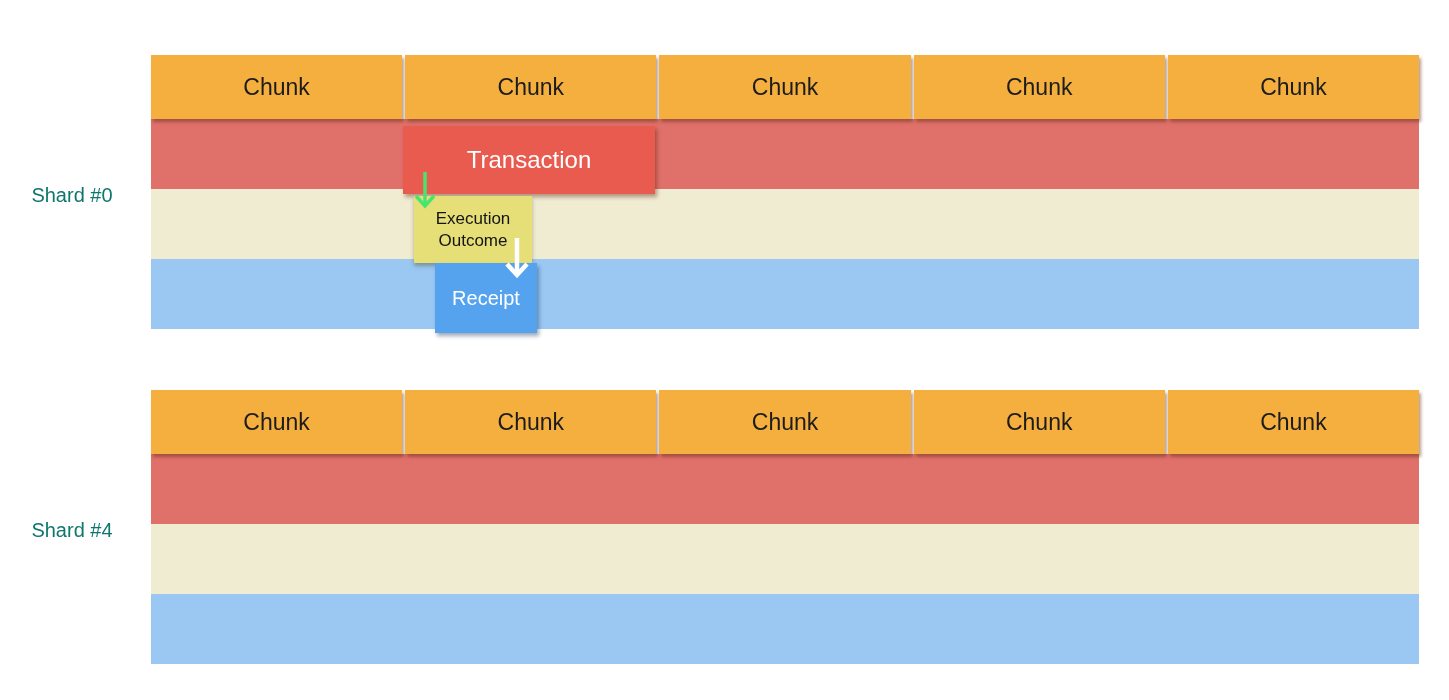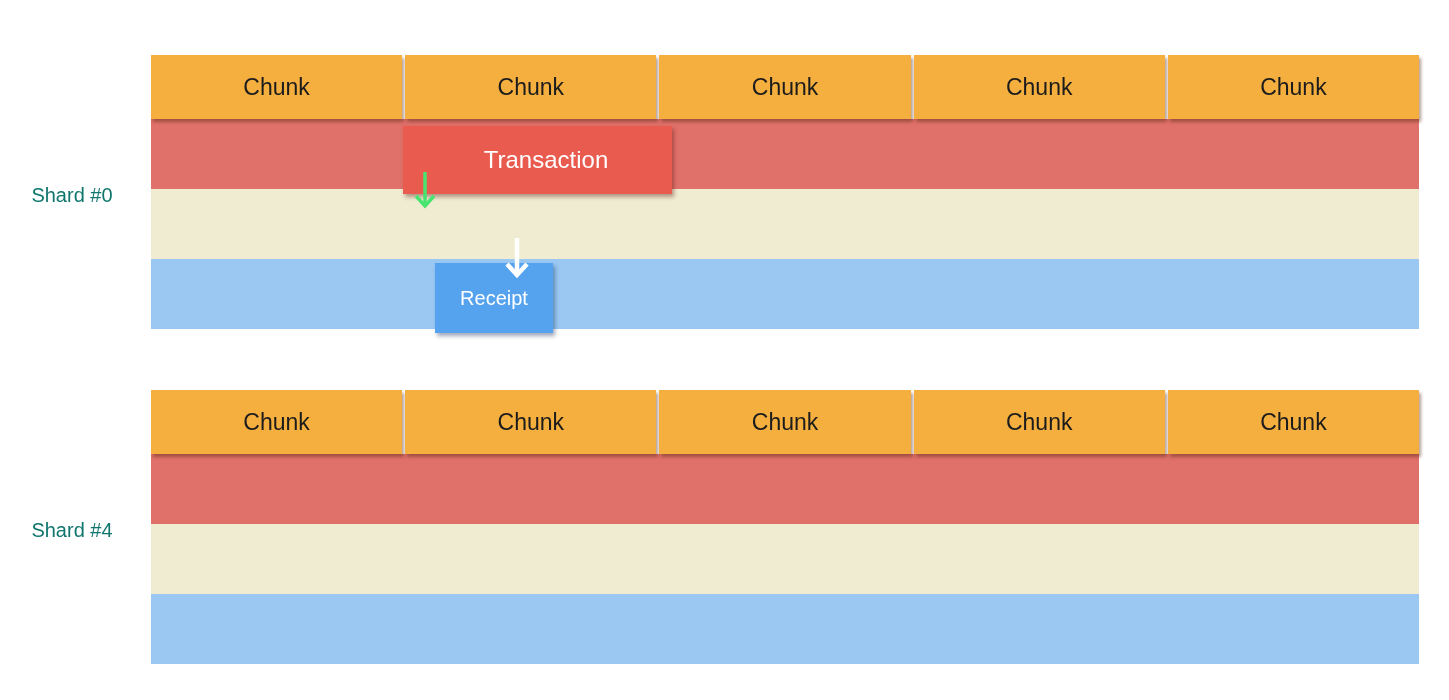--- a/index.html
+++ b/index.html
@@ -65,34 +65,33 @@
     justify-content: center;
     text-align: center;
   }
   .overlay--transaction {
     left: 403px; top: 126px; width: 252px; height: 68px;
     background: #E95B4F;
     color: #ffffff;
     font-size: 24px;
     z-index: 3;
     box-shadow: 2px 3px 4px rgba(80, 20, 10, 0.4);
-    padding-left: 17px;
   }
   .overlay--execution {
     left: 414px; top: 196px; width: 118px; height: 67px;
     background: #E6DE76;
     color: #141414;
     font-size: 17px;
     line-height: 22px;
     flex-direction: column;
     z-index: 4;
     box-shadow: 0 3px 4px rgba(60, 50, 10, 0.35);
   }
   .overlay--receipt {
-    left: 435px; top: 263px; width: 118px; height: 70px;
+    left: 435px; top: 263px; width: 102px; height: 70px;
     background: #55A3EE;
     color: #ffffff;
     font-size: 20px;
     z-index: 5;
     box-shadow: 2px 3px 4px rgba(10, 40, 80, 0.4);
   }
 
   
   .arrow {
     position: absolute;
@@ -131,20 +130,24 @@
       <div class="chunk">Chunk</div>
       <div class="chunk">Chunk</div>
     </div>
     <div class="band band--red"></div>
     <div class="band band--cream"></div>
     <div class="band band--blue"></div>
   </div>
 
   <div class="overlay overlay--transaction">Transaction</div>
 
+  <div class="overlay overlay--execution">
+    <span>Execution</span>
+    <span>Outcome</span>
+  </div>
 
   <div class="overlay overlay--receipt">Receipt</div>
 
   <svg class="arrow arrow--green" width="26" height="40">
     <line x1="13" y1="1" x2="13" y2="33" stroke="#47E56F" stroke-width="3.5" fill="none"></line>
     <polyline points="4,25 13,35 22,25" stroke="#47E56F" stroke-width="3.5" fill="none"></polyline>
   </svg>
 
   <svg class="arrow arrow--white" width="30" height="44">
     <line x1="15" y1="1" x2="15" y2="36" stroke="#FFFFFF" stroke-width="4.5" fill="none"></line>

